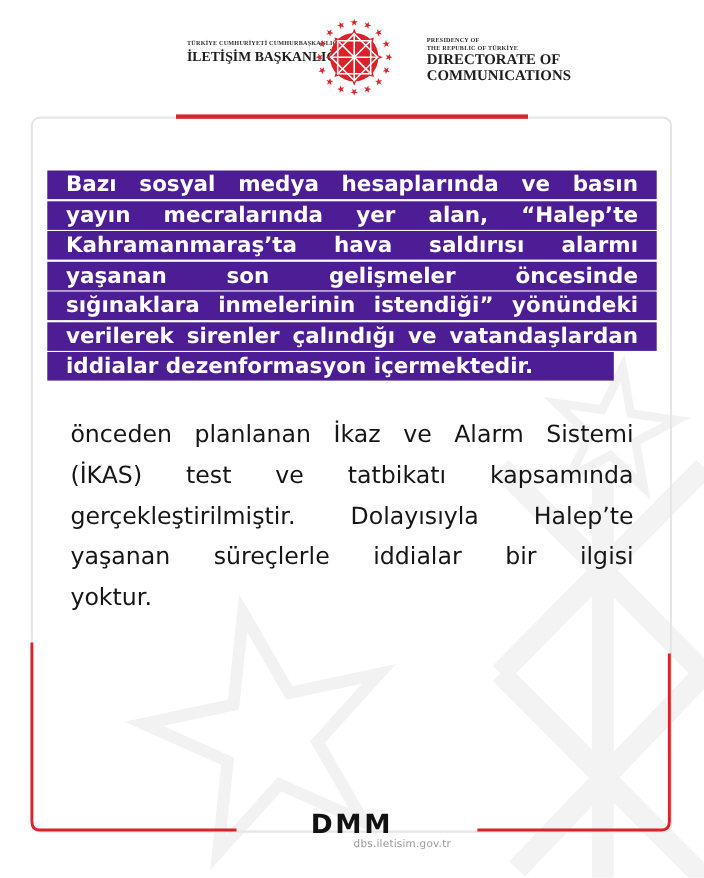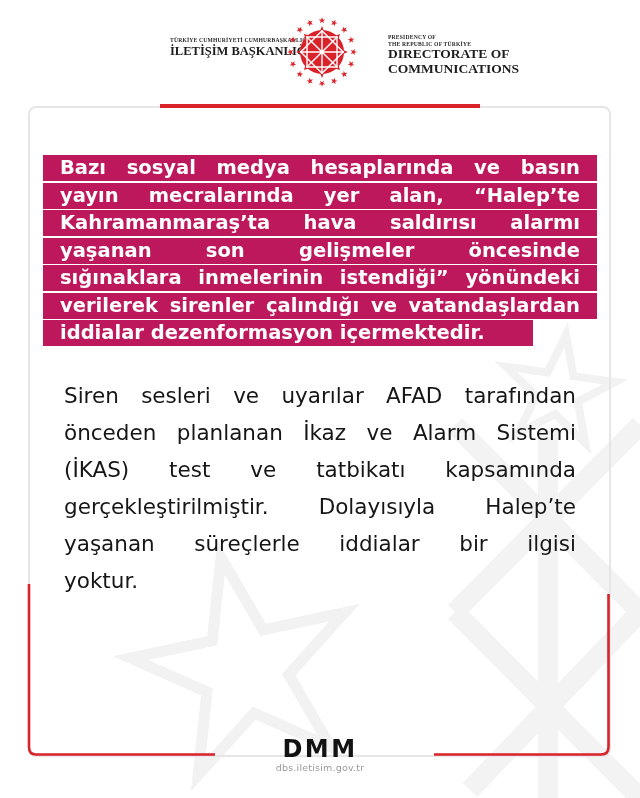--- a/index.html
+++ b/index.html
@@ -19,34 +19,34 @@
   .emblem{position:absolute;left:284px;top:13px;z-index:2;}
 
   
   .frame{position:absolute;left:28px;top:106px;width:579px;height:647px;border:2px solid #e6e6e6;border-radius:8px;z-index:1;}
   .top-accent{position:absolute;left:160px;top:103.5px;width:320px;height:4px;background:#d9222a;z-index:2;}
   .red-border{position:absolute;left:0;top:0;width:640px;height:798px;z-index:2;pointer-events:none;}
 
   
   .claim{position:absolute;left:43px;top:155px;width:554px;z-index:3;}
   .hl-line{box-sizing:border-box;width:554px;height:26px;line-height:26px;margin-bottom:1.5px;
-           background:#be185d;color:#ffffff;font-weight:bold;font-size:19.5px;
+           background:#4c1d95;color:#ffffff;font-weight:bold;font-size:19.5px;
            padding:0 17px;text-align:justify;text-align-last:justify;white-space:nowrap;overflow:hidden;}
-  .hl-line.last{width:auto;display:inline-block;padding-right:48px;text-align:center;text-align-last:left;}
+  .hl-line.last{width:auto;display:inline-block;padding-right:73px;text-align:center;text-align-last:left;}
 
   
   .body-text{position:absolute;left:64px;top:377px;width:512px;z-index:3;color:#161616;}
   .b-line{height:37px;line-height:37px;font-size:21.5px;text-align:justify;text-align-last:justify;white-space:nowrap;overflow:hidden;}
   .b-line.last{text-align:center;text-align-last:left;}
   .para2{margin-top:28px;}
 
   
   .footer{position:absolute;left:230px;top:737px;width:180px;text-align:center;z-index:3;}
   .dmm{font-size:24px;font-weight:bold;letter-spacing:2.5px;color:#121212;line-height:24px;}
-  .dmm-url{font-size:9.5px;color:#9a9a9a;margin-top:1px;letter-spacing:.2px;}
+  .dmm-url{font-size:9.5px;color:#9a9a9a;margin-top:1px;letter-spacing:.2px;text-align:right;}
 </style>
 </head>
 <body>
 
 <div class="page">
 
   <svg class="pattern" viewBox="0 0 640 798" xmlns="http://www.w3.org/2000/svg">
     <g fill="none" stroke="#f2f2f2">
 
       <g transform="translate(245 670) rotate(-12)">
@@ -127,21 +127,20 @@
     <div class="hl-line">yayın mecralarında yer alan, “Halep’te</div>
     <div class="hl-line">Kahramanmaraş’ta hava saldırısı alarmı</div>
     <div class="hl-line">yaşanan son gelişmeler öncesinde</div>
     <div class="hl-line">sığınaklara inmelerinin istendiği” yönündeki</div>
     <div class="hl-line">verilerek sirenler çalındığı ve vatandaşlardan</div>
     <div class="hl-line last">iddialar dezenformasyon içermektedir.</div>
   </div>
 
   <div class="body-text">
     <div>
-      <div class="b-line">Siren sesleri ve uyarılar AFAD tarafından</div>
       <div class="b-line">önceden planlanan İkaz ve Alarm Sistemi</div>
       <div class="b-line">(İKAS) test ve tatbikatı kapsamında</div>
       <div class="b-line">gerçekleştirilmiştir. Dolayısıyla Halep’te</div>
       <div class="b-line">yaşanan süreçlerle iddialar bir ilgisi</div>
       <div class="b-line last">yoktur.</div>
     </div>
   </div>
 
   <div class="footer">
     <div class="dmm">DMM</div>

